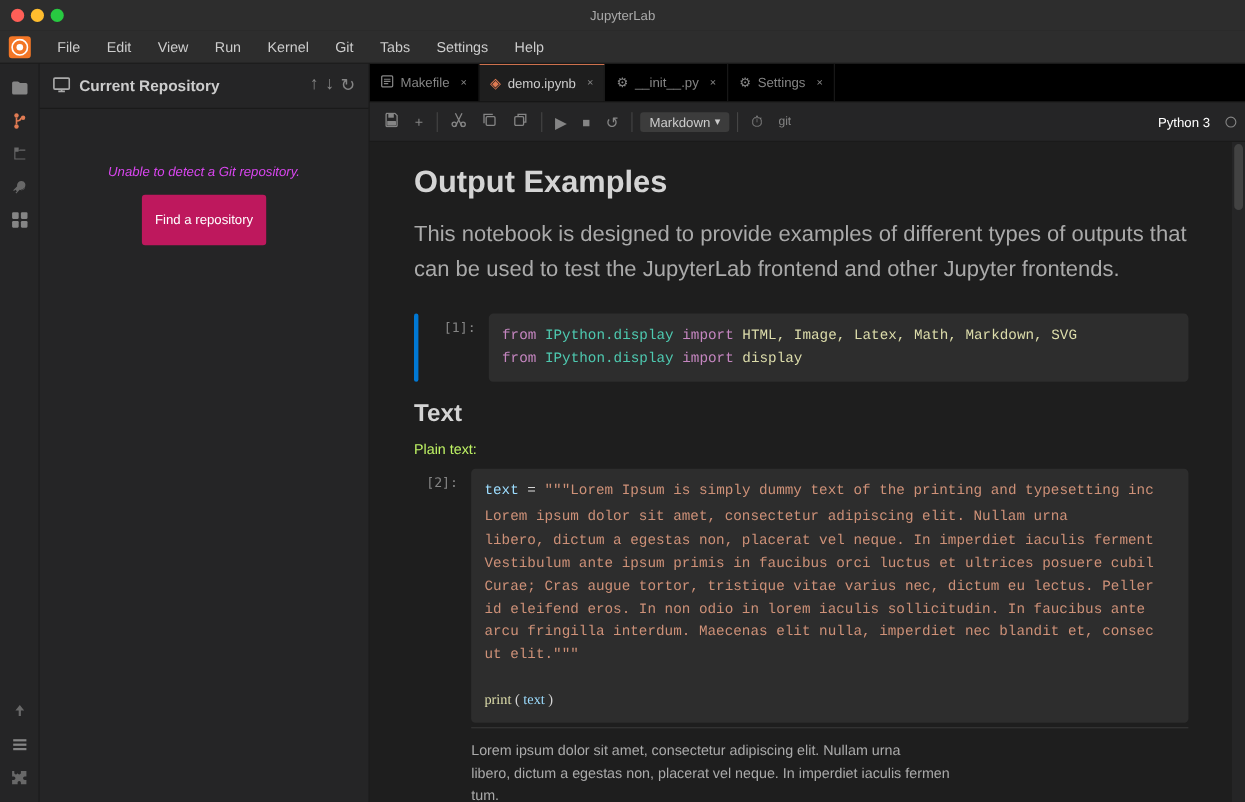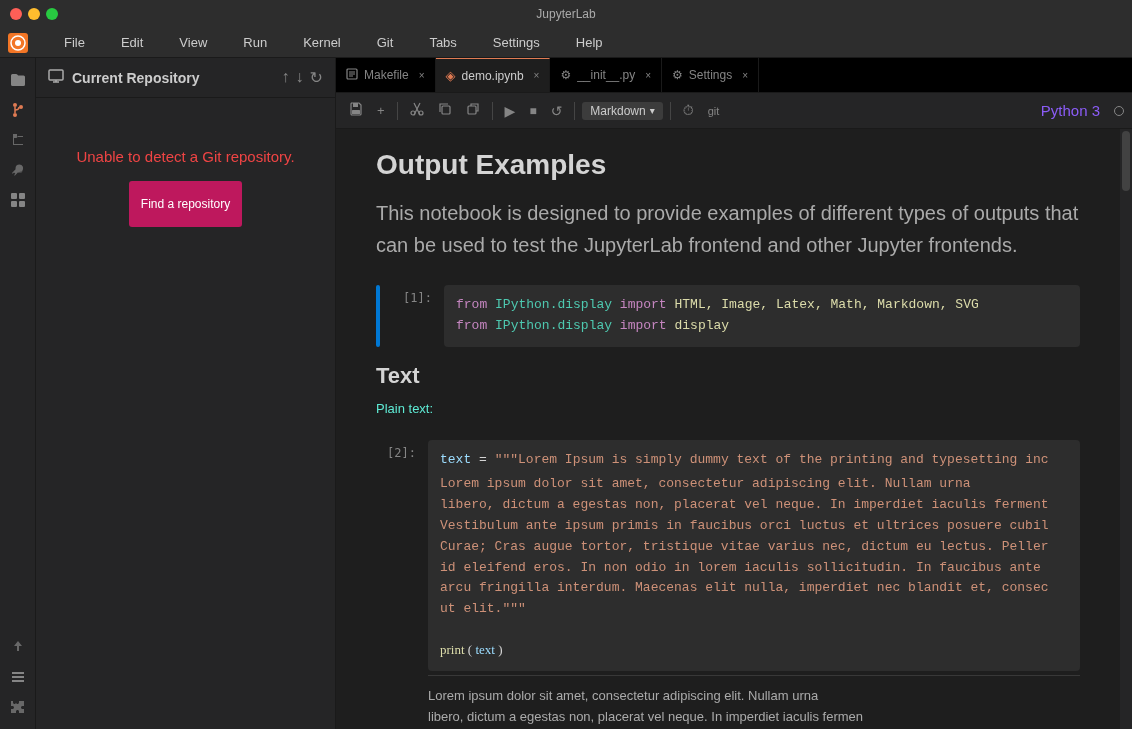--- a/index.html
+++ b/index.html
@@ -8,59 +8,59 @@
     
     .title-bar { background: #2d2d2d; height: 28px; display: flex; align-items: center; justify-content: center; position: relative; }
     .title-bar-buttons { position: absolute; left: 10px; display: flex; gap: 6px; align-items: center; }
     .tb-btn { width: 12px; height: 12px; border-radius: 50%; border: none; cursor: pointer; }
     .tb-close { background: #ff5f57; }
     .tb-min { background: #ffbd2e; }
     .tb-max { background: #28ca41; }
     .title-bar-title { color: #aaa; font-size: 12px; }
 
     
-    .menu-bar { background: #2d2d2d; height: 30px; display: flex; align-items: center; padding: 0 8px; gap: 20px; border-bottom: 1px solid #1a1a1a; }
+    .menu-bar { background: #2d2d2d; height: 30px; display: flex; align-items: center; padding: 0 8px; gap: 8px; border-bottom: 1px solid #1a1a1a; }
     .menu-logo { width: 20px; height: 20px; background: #f37626; border-radius: 3px; display: flex; align-items: center; justify-content: center; margin-right: 8px; font-size: 10px; font-weight: bold; color: white; }
     .menu-item { color: #ccc; padding: 2px 8px; cursor: pointer; border-radius: 3px; font-size: 13px; }
 
     
     .main-layout { display: flex; height: calc(729px - 58px); }
 
     
     .icon-sidebar { width: 36px; background: #252526; display: flex; flex-direction: column; align-items: center; padding: 8px 0; gap: 2px; border-right: 1px solid #1a1a1a; }
     .icon-btn { width: 28px; height: 28px; display: flex; align-items: center; justify-content: center; border-radius: 3px; cursor: pointer; color: #858585; font-size: 14px; }
     .icon-btn.active { color: #e07b53; }
 
     
     .git-sidebar { width: 300px; background: #252526; border-right: 1px solid #1a1a1a; display: flex; flex-direction: column; gap: 28px; }
     .git-sidebar-header { padding: 10px 12px; display: flex; align-items: center; gap: 8px; border-bottom: 1px solid #1a1a1a; }
     .git-sidebar-header-icon { color: #aaa; font-size: 14px; }
     .git-sidebar-title { font-size: 14px; font-weight: 600; color: #ccc; }
     .git-sidebar-actions { margin-left: auto; display: flex; gap: 6px; }
     .git-action-btn { color: #858585; cursor: pointer; font-size: 14px; }
     .git-no-repo { padding: 20px 16px; text-align: center; }
-    .git-no-repo-text { color: #ef4444; font-size: 15px; margin-bottom: 12px; line-height: 1.5; }
+    .git-no-repo-text { color: #d946ef; font-size: 12px; margin-bottom: 12px; line-height: 1.5; font-style: italic; }
     .find-repo-btn { background: #be185d; color: white; border: none; padding: 16px 12px; border-radius: 3px; cursor: pointer; font-size: 12px; }
 
     
     .notebook-area { flex: 1; display: flex; flex-direction: column; background: #1e1e1e; overflow: hidden; }
 
     
     .tab-bar { background: #000000; display: flex; align-items: center; height: 35px; border-bottom: 1px solid #1a1a1a; overflow: hidden; }
     .tab { display: flex; align-items: center; padding: 0 10px; height: 35px; gap: 6px; cursor: pointer; color: #858585; border-right: 1px solid #1a1a1a; font-size: 12px; white-space: nowrap; min-width: 0; }
     .tab.active { background: #1e1e1e; color: #ccc; border-top: 1px solid #e07b53; }
     .tab-close { color: #858585; font-size: 10px; margin-left: 4px; cursor: pointer; }
 
     
     .toolbar { background: #252526; display: flex; align-items: center; padding: 0 8px; height: 36px; gap: 4px; border-bottom: 1px solid #1a1a1a; }
     .toolbar-btn { color: #858585; padding: 3px 5px; cursor: pointer; border-radius: 3px; font-size: 13px; }
     .toolbar-sep { width: 1px; height: 18px; background: #454545; margin: 0 3px; }
     .toolbar-dropdown { display: flex; align-items: center; gap: 4px; padding: 2px 8px; background: #3c3c3c; border-radius: 3px; cursor: pointer; font-size: 12px; color: #ccc; }
     .toolbar-right { margin-left: auto; display: flex; align-items: center; gap: 8px; }
-    .kernel-info { font-size: 15px; color: #8b5cf6; }
+    .kernel-info { font-size: 12px; color: #ffffff; }
     .kernel-circle { width: 10px; height: 10px; border-radius: 50%; background: transparent; border: 1.5px solid #858585; display: inline-block; margin-left: 6px; }
 
     
     .notebook-content { flex: 1; overflow-y: auto; background: #1e1e1e; padding: 20px 40px; }
     .notebook-content::-webkit-scrollbar { width: 8px; }
     .notebook-content::-webkit-scrollbar-track { background: #1e1e1e; }
     .notebook-content::-webkit-scrollbar-thumb { background: #424242; border-radius: 4px; }
 
     .nb-heading { font-size: 28px; font-weight: bold; color: #d4d4d4; margin-bottom: 16px; }
     .nb-description { color: #aaa; font-size: 20px; line-height: 1.6; margin-bottom: 24px; }
@@ -70,21 +70,21 @@
     .cell-content { flex: 1; }
 
     
     .cell-active-bar { width: 4px; background: #0078d4; border-radius: 2px; align-self: stretch; }
 
     .code-block { background: #2d2d2d; border-radius: 4px; padding: 10px 12px; font-family: 'Courier New', monospace; font-size: 13px; line-height: 1.6; overflow: hidden; }
     .kw-from { color: #c586c0; }
     .kw-import { color: #c586c0; }
 
     .section-title { font-size: 22px; font-weight: bold; color: #d4d4d4; margin-bottom: 8px; }
-    .plain-text-label { color: #5eead4; font-size: 13px; margin-bottom: 24px; }
+    .plain-text-label { color: #bef264; font-size: 13px; margin-bottom: 10px; }
 
     .output-text { color: #aaa; font-size: 13px; line-height: 1.6; margin-top: 10px; }
 
     .cell-str { color: #ce9178; }
     .cell-fn { color: #dcdcaa; }
 
     
     .nb-scrollbar { width: 12px; background: #252526; display: flex; flex-direction: column; }
     .nb-scroll-thumb { width: 8px; height: 60px; background: #424242; margin: 2px auto; border-radius: 4px; }
   </style>

